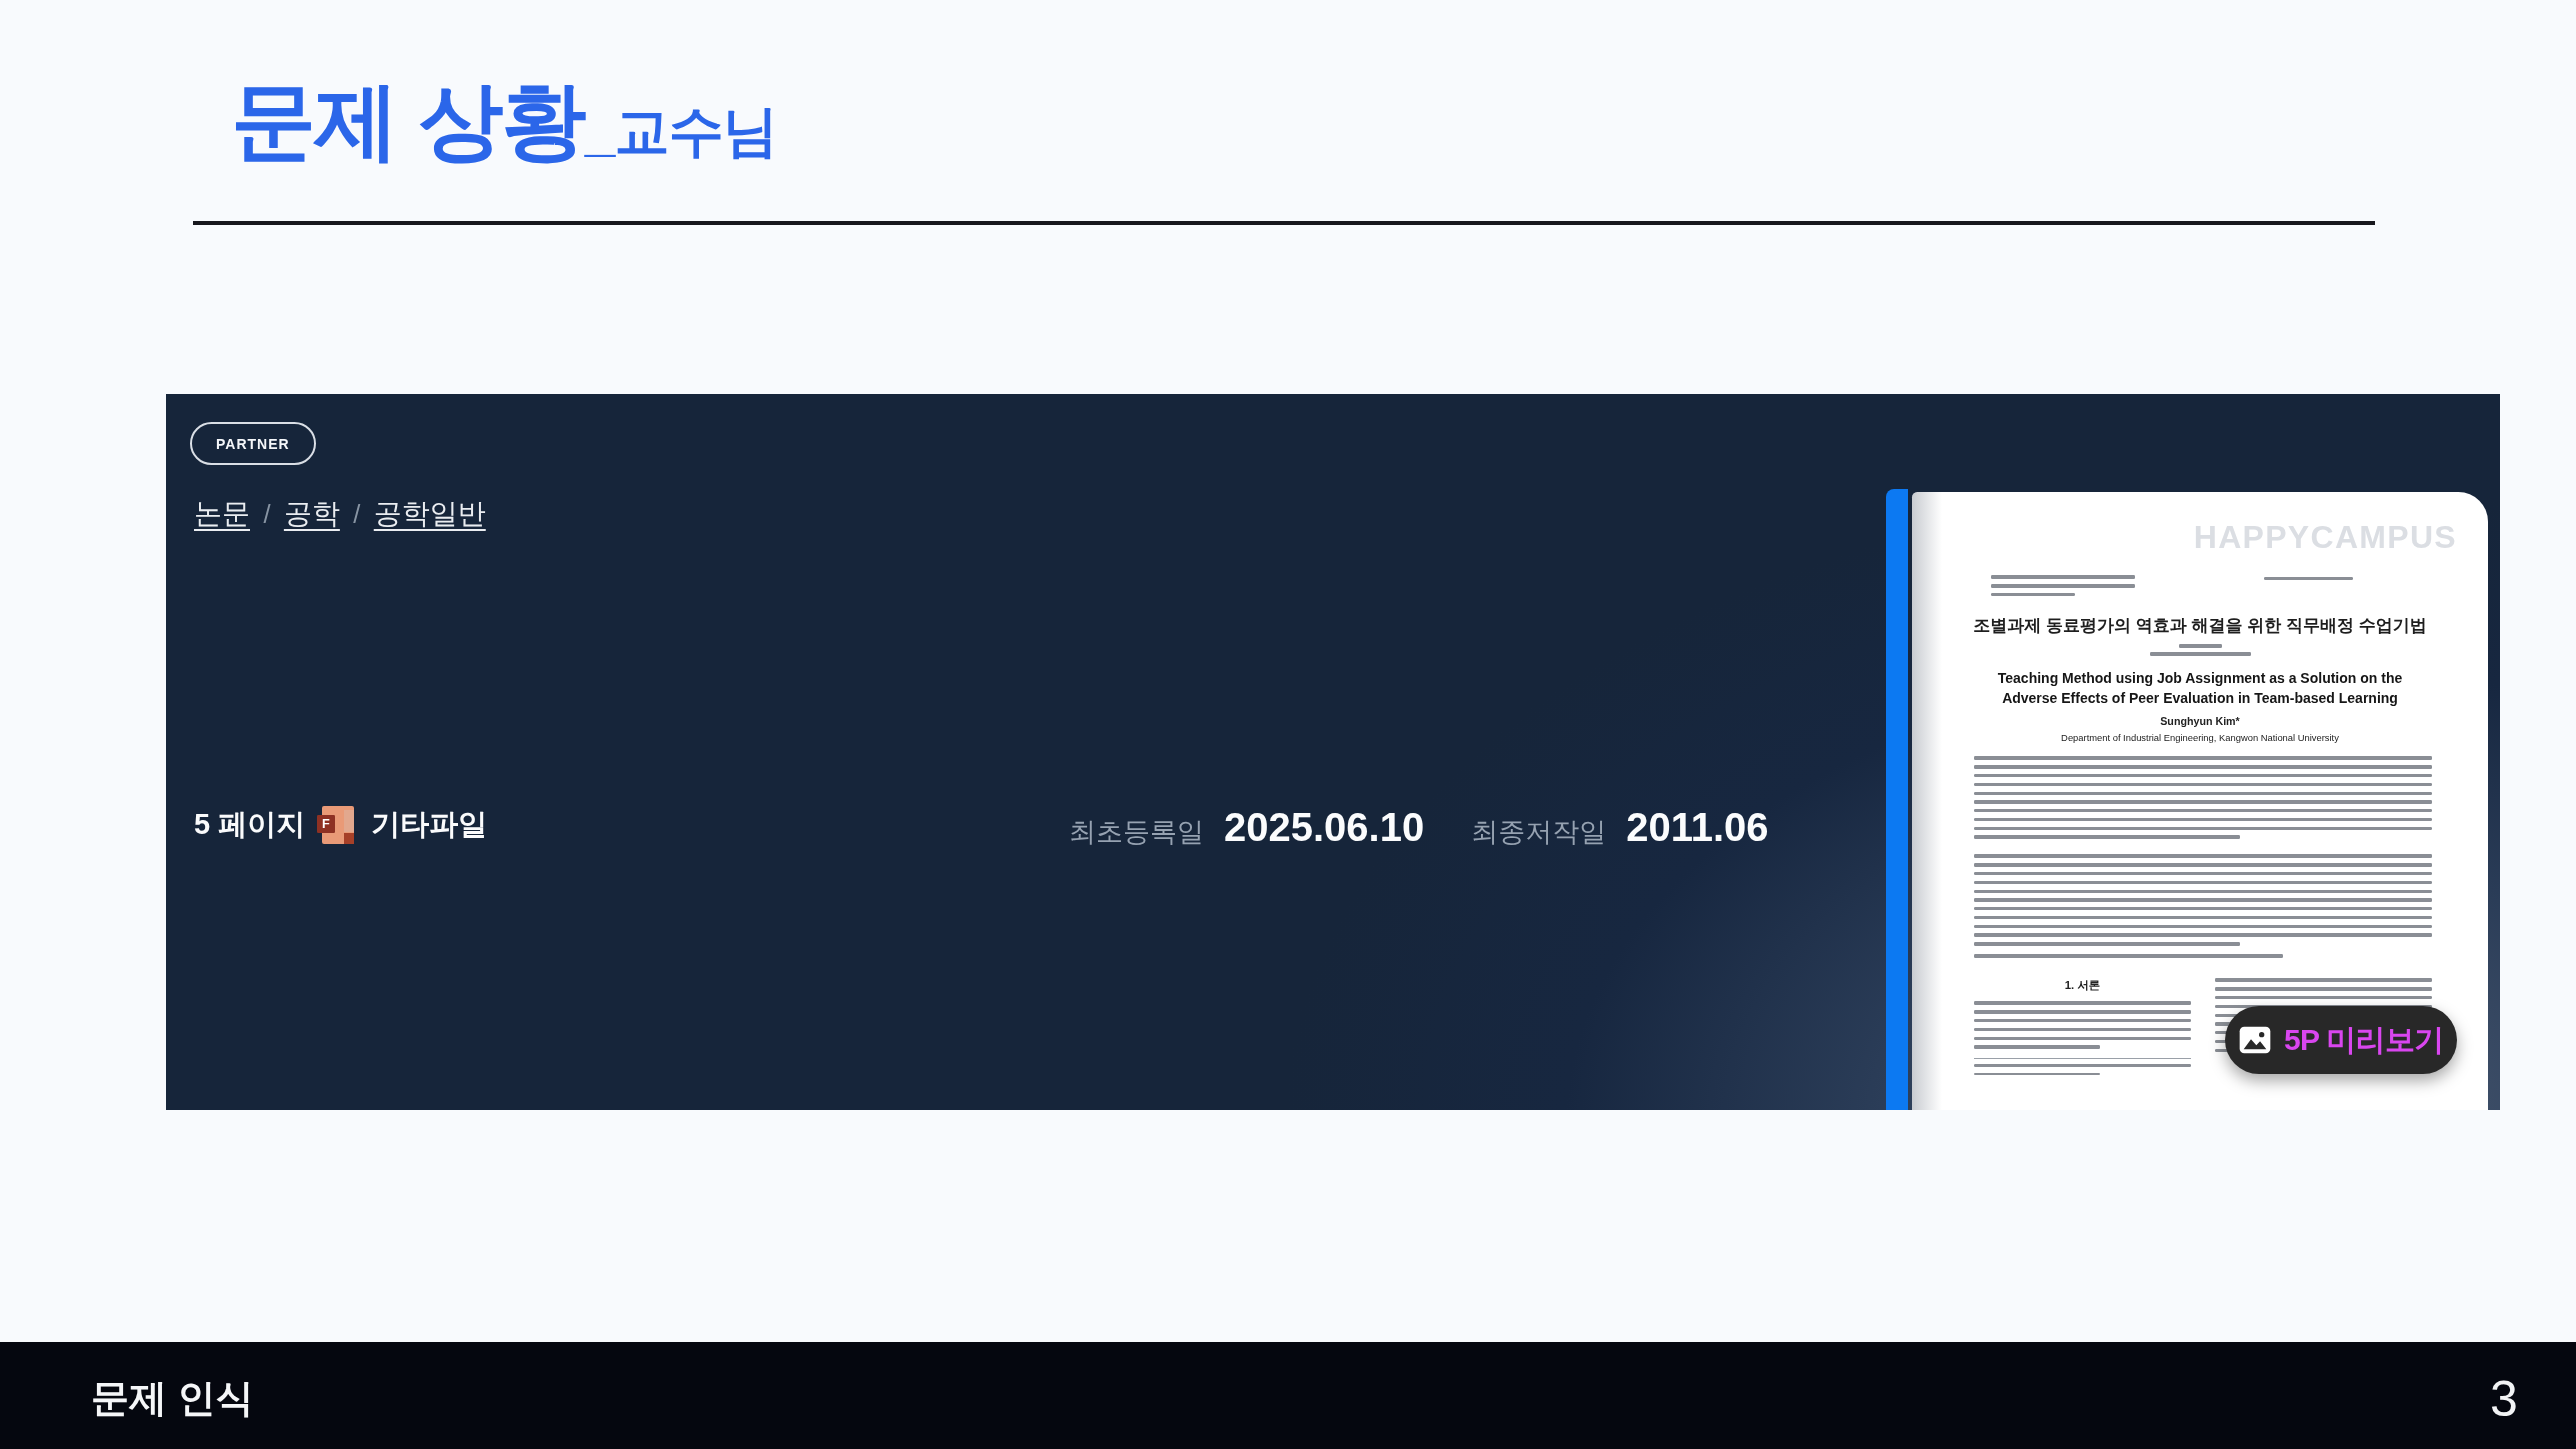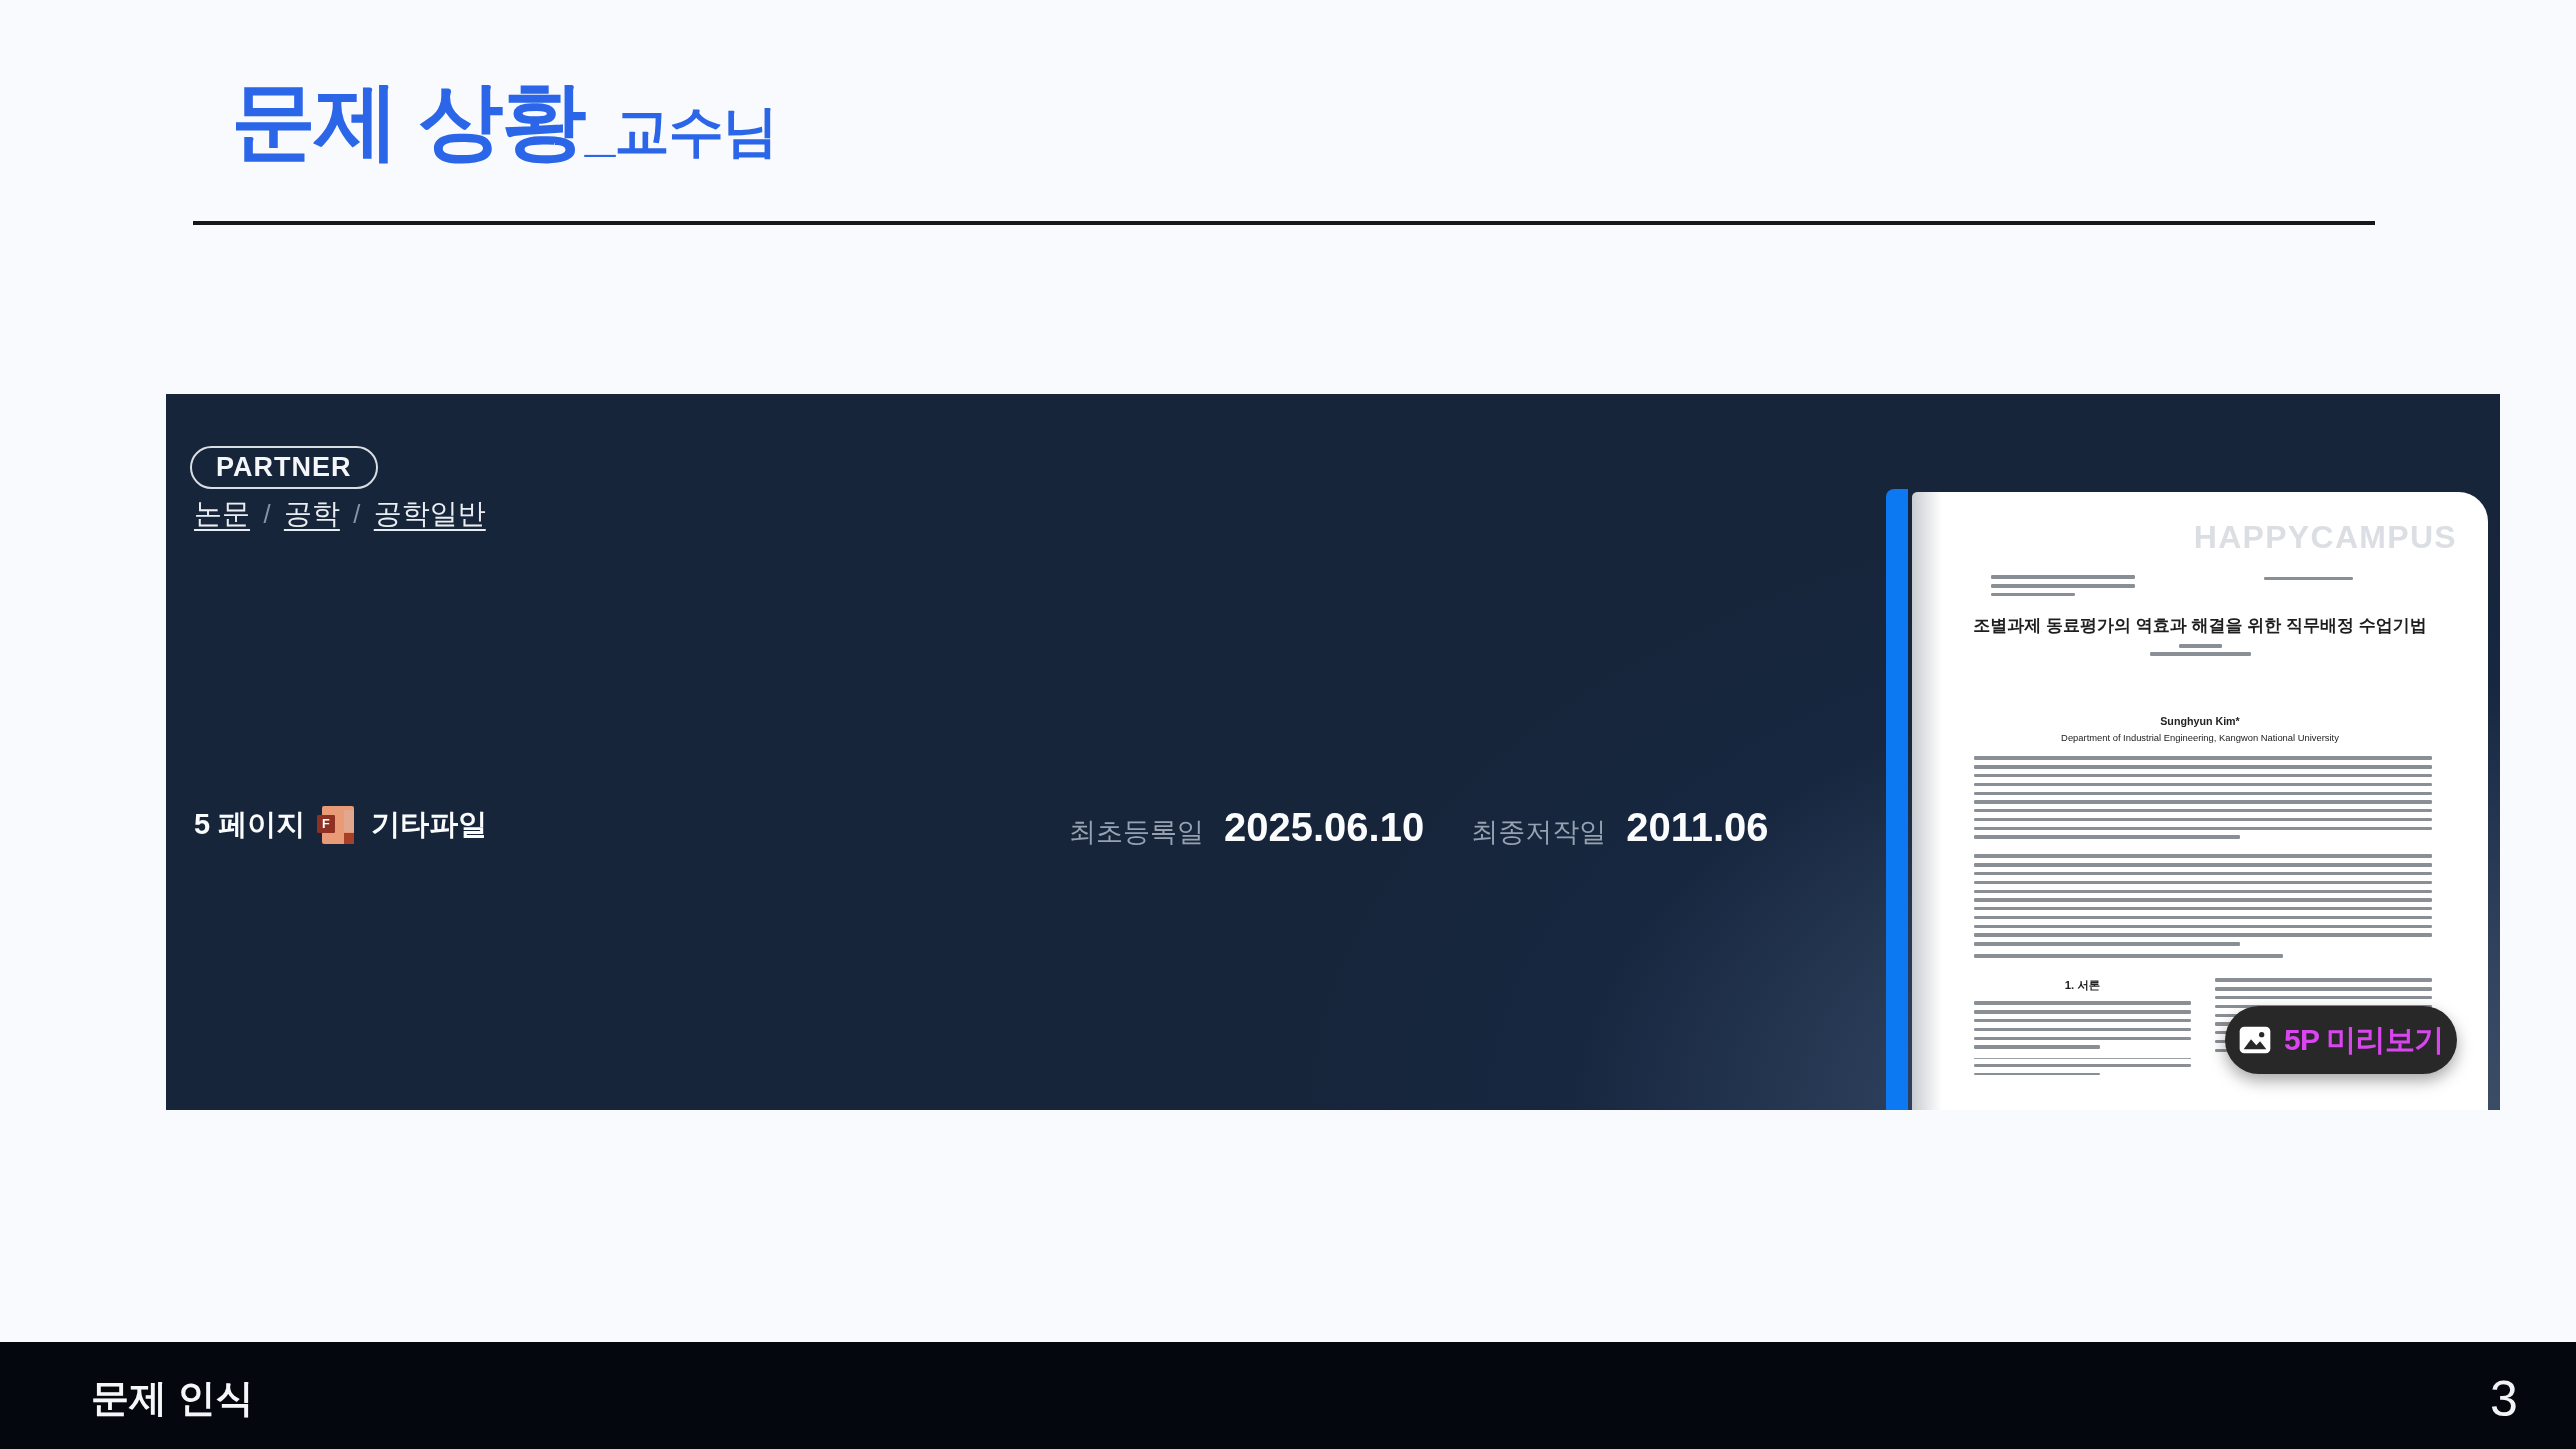--- a/index.html
+++ b/index.html
@@ -14,23 +14,23 @@
   .slide-title .t-main{font-size:85px;letter-spacing:-2px;}
   .slide-title .t-suffix{font-size:55px;letter-spacing:-0.7px;}
   .title-underline{position:absolute;left:193px;top:221px;width:2182px;height:4px;background:#17171D;}
 
   
   .card{
     position:absolute;left:166px;top:394px;width:2334px;height:716px;overflow:hidden;
     background:radial-gradient(1006px 637px at 91% 102%, #4A5A72 0%, #2A3C57 42%, #172740 72%, #16253A 100%);
   }
   .partner-badge{
-    position:absolute;left:24px;top:52px;height:39px;padding:0 24px;
+    position:absolute;left:24px;top:28px;height:39px;padding:0 24px;
     display:inline-flex;align-items:center;border:2px solid #D9DEE5;border-radius:23px;
-    color:#F4F6F9;font-size:27px;font-weight:bold;letter-spacing:1px;
+    color:#F4F6F9;font-size:14px;font-weight:bold;letter-spacing:1px;
   }
   .breadcrumb{position:absolute;left:28px;top:101px;display:flex;align-items:baseline;gap:13.4px;
     font-size:28px;color:#EAEDF1;}
   .breadcrumb .crumb{text-decoration:underline;text-underline-offset:6px;cursor:pointer;}
   .breadcrumb .sep{color:#8794A3;font-size:25.5px;}
 
   .listing-title{
     position:absolute;left:28px;top:165px;width:1449px;
     font-size:43px;font-weight:bold;color:#FCFDFE;line-height:66px;letter-spacing:0px;
   }
@@ -157,20 +157,24 @@
           </div>
         <div class="hblock r bars-tight">
             <div class="bar"></div>
           </div>
       </div>
       <div class="doc-title-ko">조별과제 동료평가의 역효과 해결을 위한 직무배정 수업기법</div>
       <div class="doc-authmini">
         <div class="bar"></div>
         <div class="bar w2"></div>
       </div>
+      <div class="doc-title-en">
+        <span>Teaching Method using Job Assignment as a Solution on the</span><br>
+        <span>Adverse Effects of Peer Evaluation in Team-based Learning</span>
+      </div>
       <div class="doc-author">Sunghyun Kim*</div>
       <div class="doc-affil">Department of Industrial Engineering, Kangwon National University</div>
       <div class="abs-ko bars-tight">
           <div class="bar"></div>
           <div class="bar"></div>
           <div class="bar"></div>
           <div class="bar"></div>
           <div class="bar"></div>
           <div class="bar"></div>
           <div class="bar"></div>

